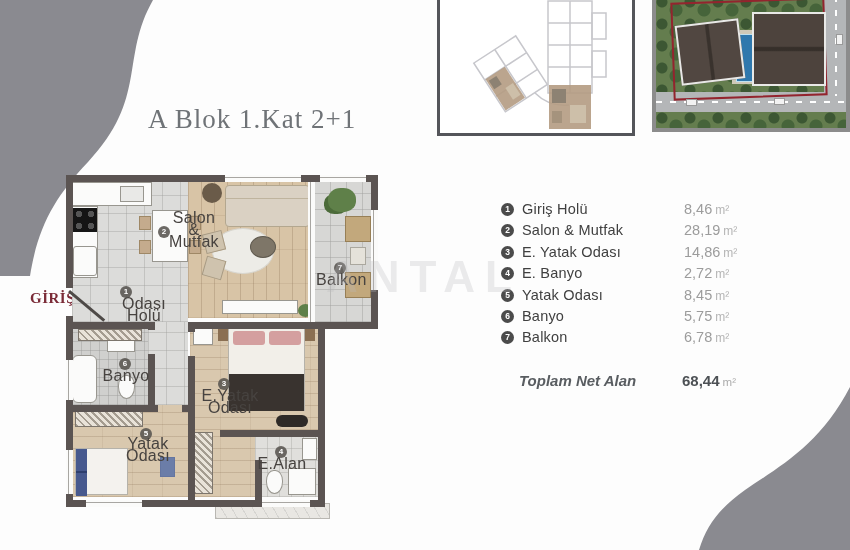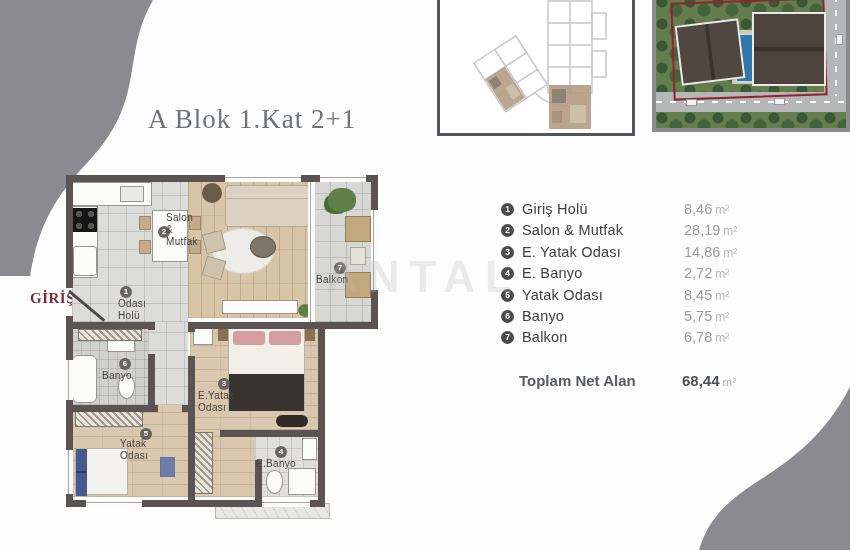--- a/index.html
+++ b/index.html
@@ -68,35 +68,35 @@
       repeating-linear-gradient(90deg,rgba(125,98,70,.10) 0 1px,transparent 1px 30px);}
   .marble{background-color:#e9e7e3;background-image:
       repeating-linear-gradient(60deg,rgba(170,170,168,.3) 0 1px,transparent 1px 9px);}
   .hatch{background:repeating-linear-gradient(45deg,#a49c90 0 2px,#e9e3d9 2px 5px);
          border:1px solid #7c756c;z-index:15;}
   .white-box{background:#fbfbfa;border:1px solid #98968f;z-index:10;}
   .win-h{height:7px;background:linear-gradient(to bottom,#fbfbfa 0 2px,#a8a6a2 2px 3px,#fbfbfa 3px 7px);z-index:25;}
   .win-v{width:7px;background:linear-gradient(to right,#fbfbfa 0 2px,#a8a6a2 2px 3px,#fbfbfa 3px 7px);z-index:25;}
   .badge{width:12px;height:12px;border-radius:50%;background:rgba(88,84,80,.88);color:#fff;
          font-size:8px;line-height:12px;text-align:center;z-index:30;font-weight:bold;}
-  .plabel{color:#474340;font-size:10px;line-height:12px;text-align:left;z-index:30;
+  .plabel{color:#474340;font-size:16px;line-height:12px;text-align:center;z-index:30;
           font-weight:500;letter-spacing:.3px;}
   .furn{z-index:10;}
 
   
   .legend{position:absolute;left:501px;top:200px;width:260px;}
   .lg-row{position:relative;height:21.4px;}
   .lg-badge{position:absolute;left:0;top:3px;width:13px;height:13px;border-radius:50%;
             background:#4b4b4b;color:#fff;font-size:8.5px;line-height:13px;text-align:center;font-weight:bold;}
   .lg-label{position:absolute;left:21px;top:1px;font-size:14.5px;color:#404040;letter-spacing:.2px;}
   .lg-val{position:absolute;left:183px;top:1px;font-size:14.5px;color:#9c9c9c;}
   .lg-unit{font-size:12px;color:#b5b5b5;margin-left:3px;}
   .totals{position:absolute;left:501px;top:371px;width:270px;}
   .tot-row{position:relative;height:21.5px;}
-  .tot-label{position:absolute;left:18px;top:1px;font-size:15px;font-weight:bold;color:#595d61;}
+  .tot-label{position:absolute;left:18px;top:1px;font-size:15px;font-weight:bold;color:#595d61;font-style:italic;}
   .tot-val{position:absolute;left:181px;top:1px;font-size:15px;font-weight:bold;color:#4c5054;}
   .tot-unit{font-size:11.5px;color:#ababab;font-weight:normal;margin-left:3px;}
 
   svg{display:block;}
 </style>
 </head>
 <body>
 
 <div class="stage">
 
@@ -277,21 +277,21 @@
     </div>
 
     <div class="badge" style="left:156px;top:208px">3</div>
     <div class="plabel" style="left:136px;top:220px;width:64px">
       <span>E.Yatak</span><br>
       <span>Odası</span>
     </div>
 
     <div class="badge" style="left:213px;top:276px">4</div>
     <div class="plabel" style="left:194px;top:288px;width:52px">
-      <span>E.Banyo</span>
+      <span>E.Alan</span>
     </div>
 
     <div class="badge" style="left:272px;top:92px">7</div>
     <div class="plabel" style="left:254px;top:104px;width:50px">
       <span>Balkon</span>
     </div>
   </div>
 
   <div class="watermark">ANTAL</div>
 

